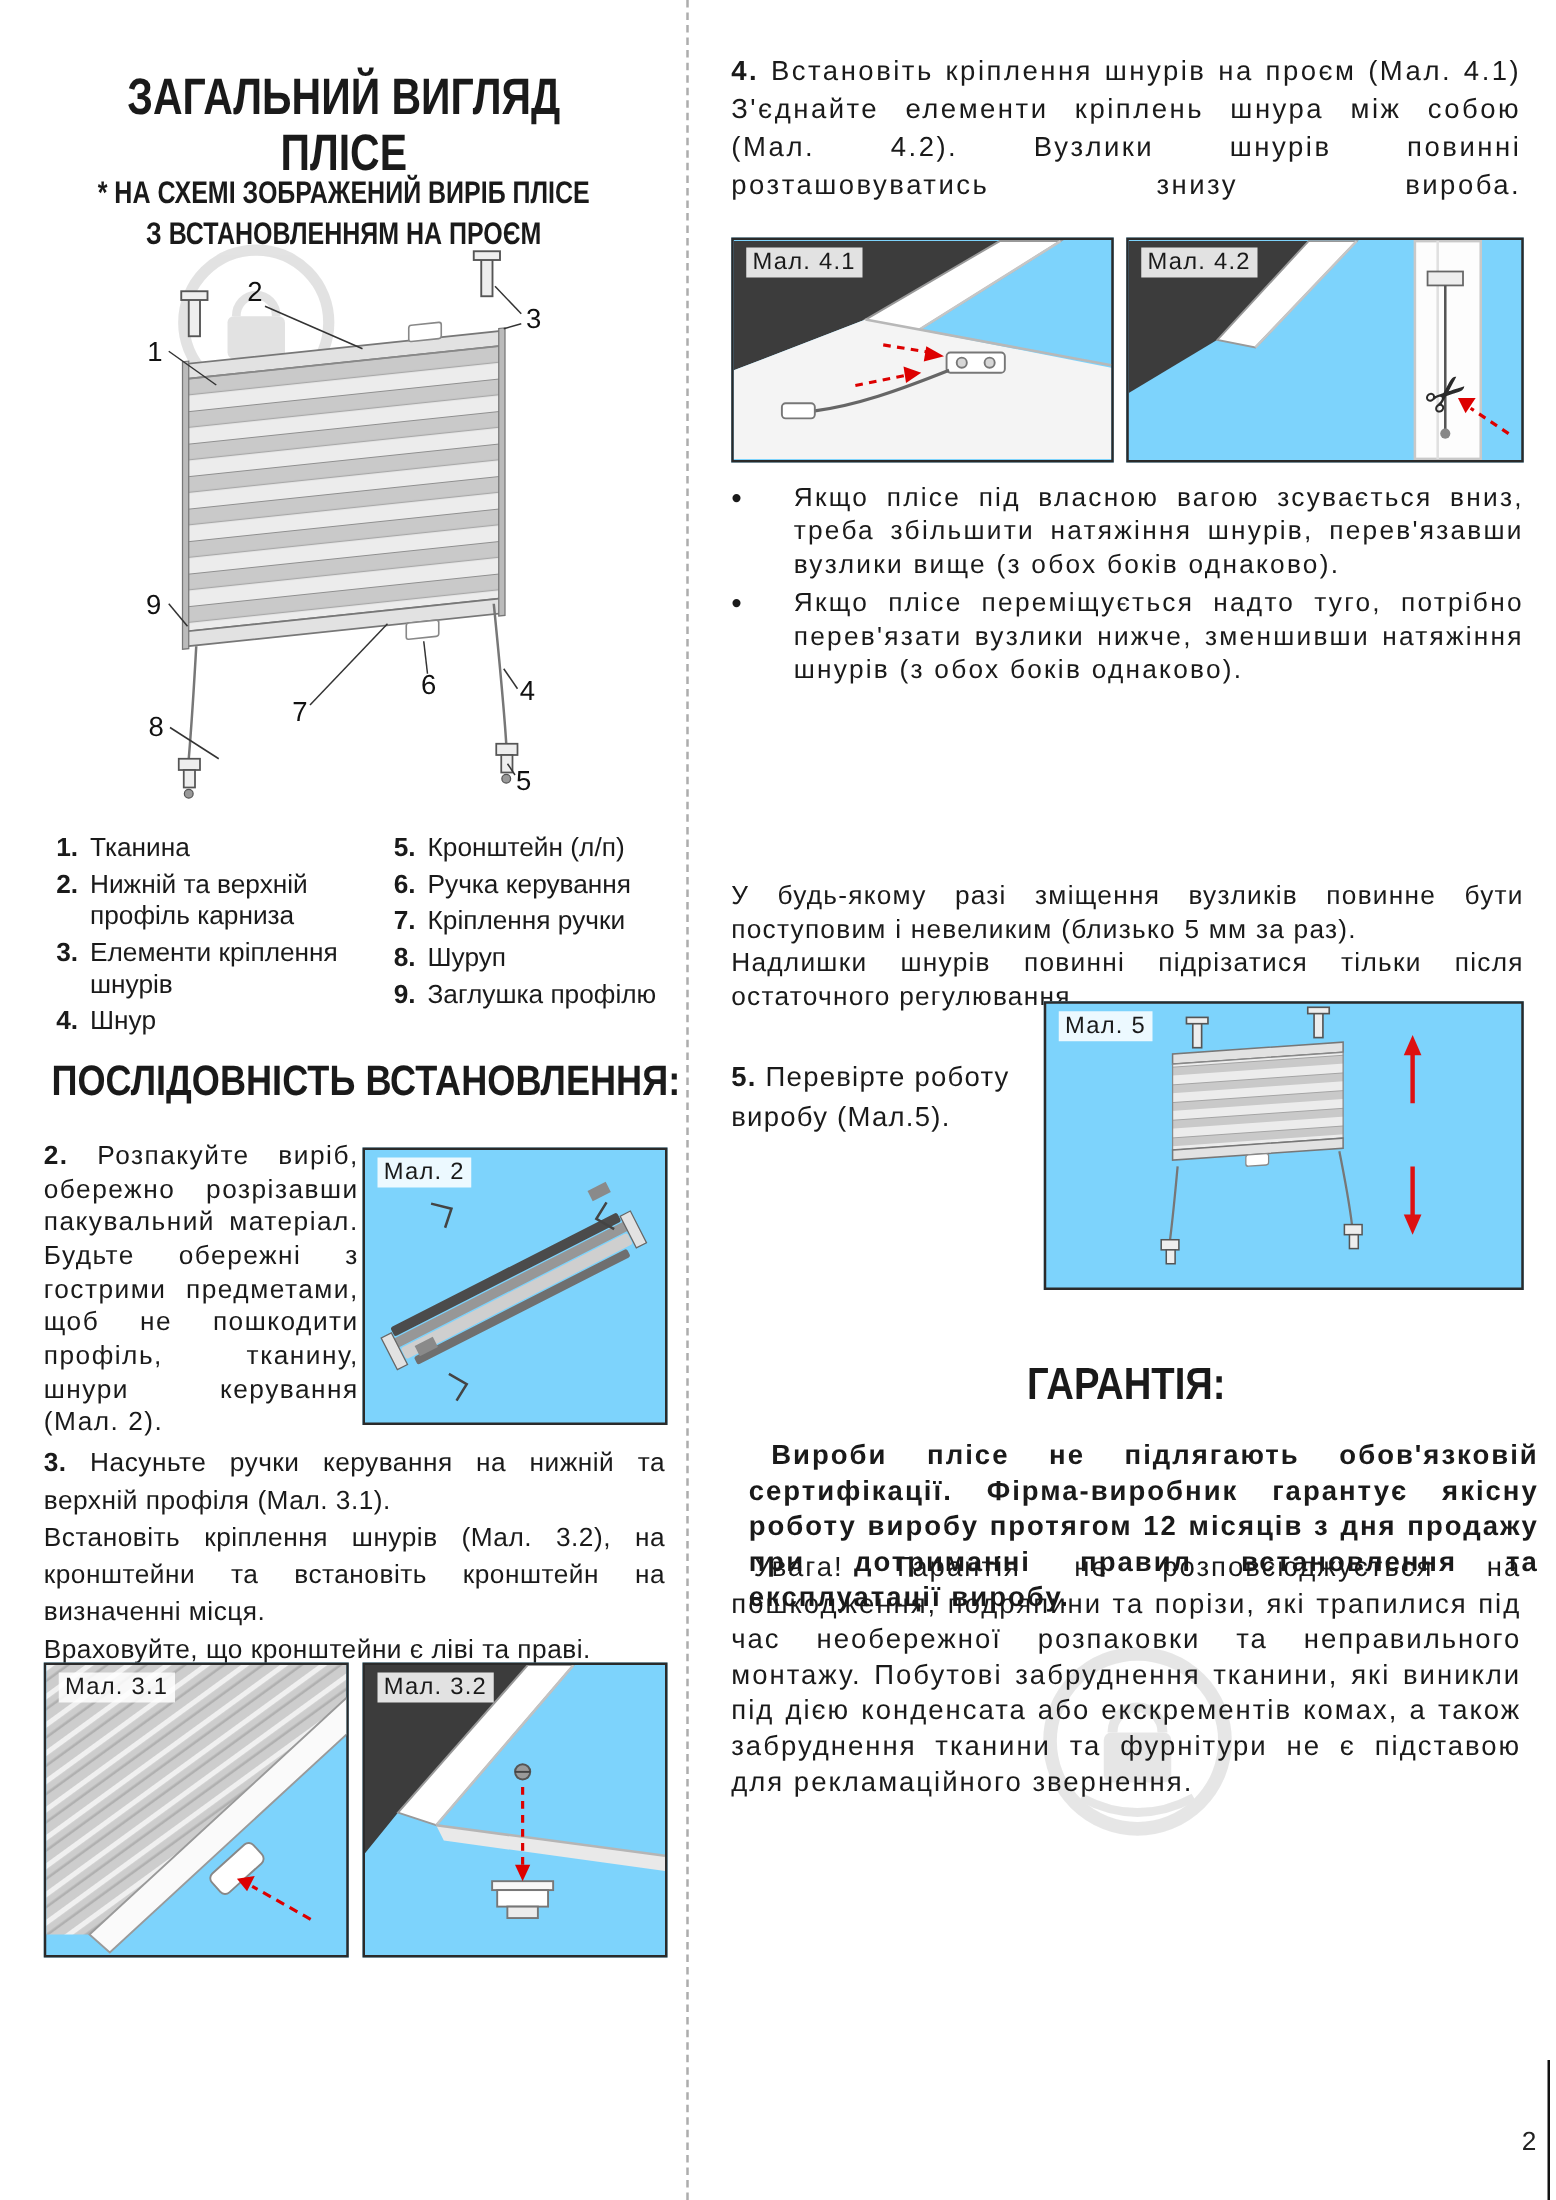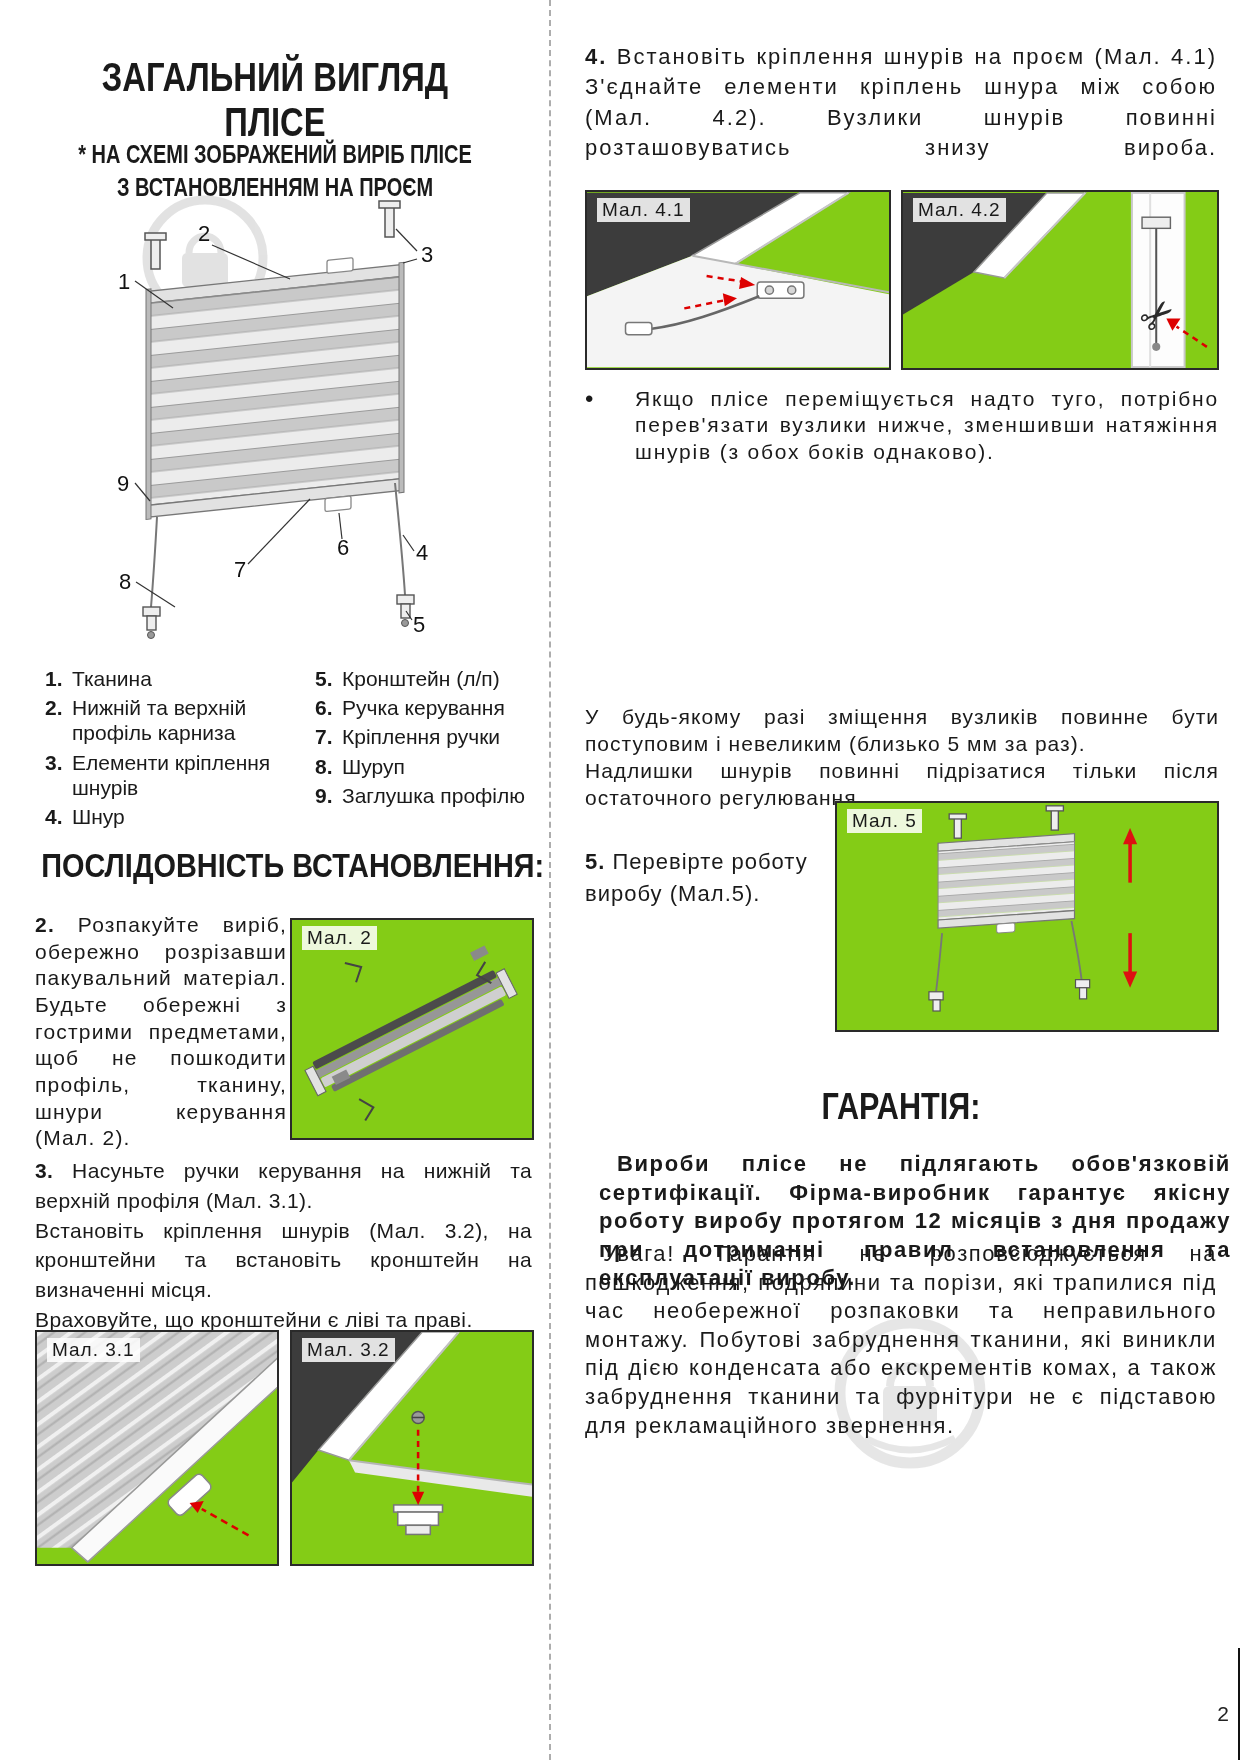--- a/index.html
+++ b/index.html
@@ -47,21 +47,21 @@
   .step5 { left:585px; top:846px; width:248px; font-size:22px; letter-spacing:1px; line-height:1.45; }
   .step5 p { margin:0; }
   .h-war { left:585px; top:1086px; width:632px; text-align:center; font-size:36px; font-weight:bold; margin:0; }
   .warr1 { left:599px; top:1150px; width:632px;font-weight:bold; }
   .warr2 { left:585px; top:1240px; width:632px; z-index:1; }
   .warr { font-size:22px; letter-spacing:1.6px; line-height:1.3; text-align:justify; text-indent:18px; position:absolute; }
   .warr p { margin:0; }
   .wm2 { left:815px; top:1298px; z-index:0; }
 
   
-  .figbox { position:absolute; border:2px solid #2a2a2a; background:#84cc16; }
+  .figbox { position:absolute; border:2px solid #2a2a2a; background:#7dd3fc; }
   .figbox svg { position:absolute; left:0; top:0; width:100%; height:100%; }
   .figlabel { position:absolute; top:6px; left:10px; font-size:19px; letter-spacing:1px; z-index:2;
               background:rgba(255,255,255,.85); padding:1px 5px; }
   .fig2  { left:290px; top:918px; width:240px; height:218px;text-align:right; }
   .fig31 { left:35px;  top:1330px; width:240px; height:232px; }
   .fig32 { left:290px; top:1330px; width:240px; height:232px; }
   .fig41 { left:585px; top:190px; width:302px; height:176px; }
   .fig42 { left:901px; top:190px; width:314px; height:176px;text-align:right; }
   .fig5  { left:835px; top:801px; width:380px; height:227px;text-align:center; }
 
@@ -321,20 +321,24 @@
       <circle cx="250" cy="152" r="4" fill="#888"></circle>
       <text x="234" y="134" font-size="40" fill="#2b2b2b" transform="rotate(-40 252 120)">✂</text>
       <line x1="300" y1="152" x2="270" y2="132" stroke="#dd0000" stroke-width="2.5" stroke-dasharray="6 5"></line>
       <polygon points="260,124 274,124 266,136" fill="#dd0000"></polygon>
     </svg>
   </div>
 
   <div class="abs bullets">
     <div class="brow">
         <span class="bdot"></span>
+        <span class="btxt">Якщо плісе під власною вагою зсувається вниз, треба збільшити натяжіння шнурів, перев'язавши вузлики вище (з обох боків однаково).</span>
+      </div>
+    <div class="brow">
+        <span class="bdot"></span>
         <span class="btxt">Якщо плісе переміщується надто туго, потрібно перев'язати вузлики нижче, зменшивши натяжіння шнурів (з обох боків однаково).</span>
       </div>
   </div>
 
   <div class="abs note">
     <p>У будь-якому разі зміщення вузликів повинне бути поступовим і невеликим (близько 5 мм за раз).</p>
     <p>Надлишки шнурів повинні підрізатися тільки після остаточного регулювання.</p>
   </div>
 
   <div class="abs step5">

